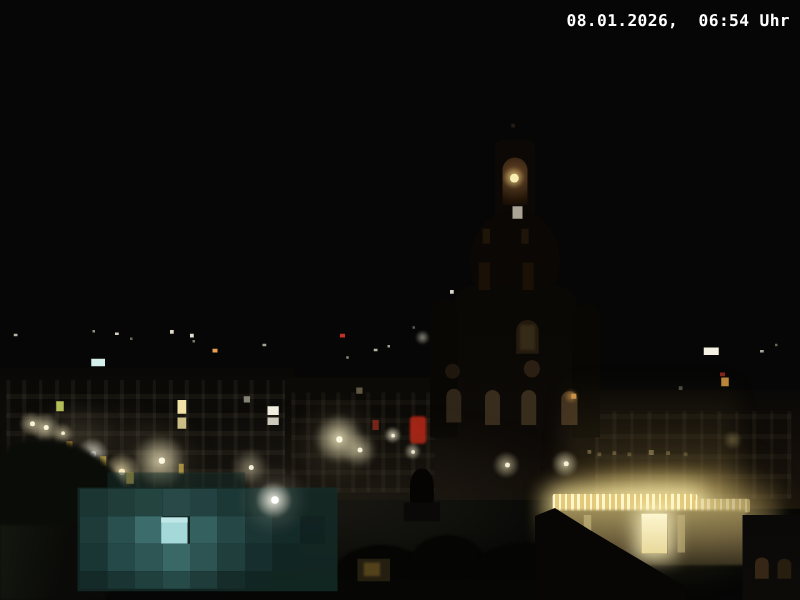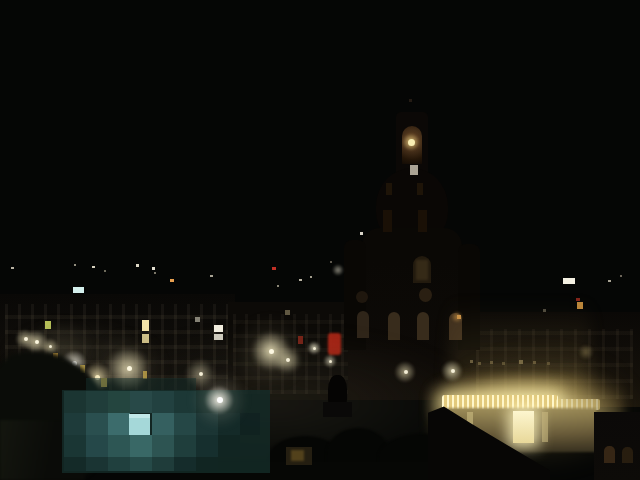--- a/index.html
+++ b/index.html
@@ -283,13 +283,14 @@
       <div style="position: absolute; left: 174px; top: 457px; width: 22px; height: 14px; background: rgb(22, 46, 44); opacity: 0.9;"></div>
       <div style="position: absolute; left: 196px; top: 457px; width: 22px; height: 14px; background: rgb(17, 37, 35); opacity: 0.8;"></div>
     </div>
 
   <div class="layer">
       <div style="position: absolute; left: 191px; top: 372px; height: 56px; width: 56px; border-radius: 50%; background: radial-gradient(circle, rgba(200, 195, 175, 0.3) 0%, rgba(0, 0, 0, 0) 70%); filter: blur(4px);"></div>
       <div style="position: absolute; left: 204px; top: 385px; height: 30px; width: 30px; border-radius: 50%; background: radial-gradient(circle, rgba(245, 242, 230, 0.95) 0%, rgba(0, 0, 0, 0) 70%); filter: blur(1px);"></div>
       <div style="position: absolute; left: 217px; top: 397px; width: 6px; height: 6px; background: rgb(255, 255, 255); border-radius: 3px; filter: blur(0.5px);"></div>
     </div>
 
+  <div class="timestamp">08.01.2026,  06:54 Uhr</div>
 </div>
 
 </body></html>

